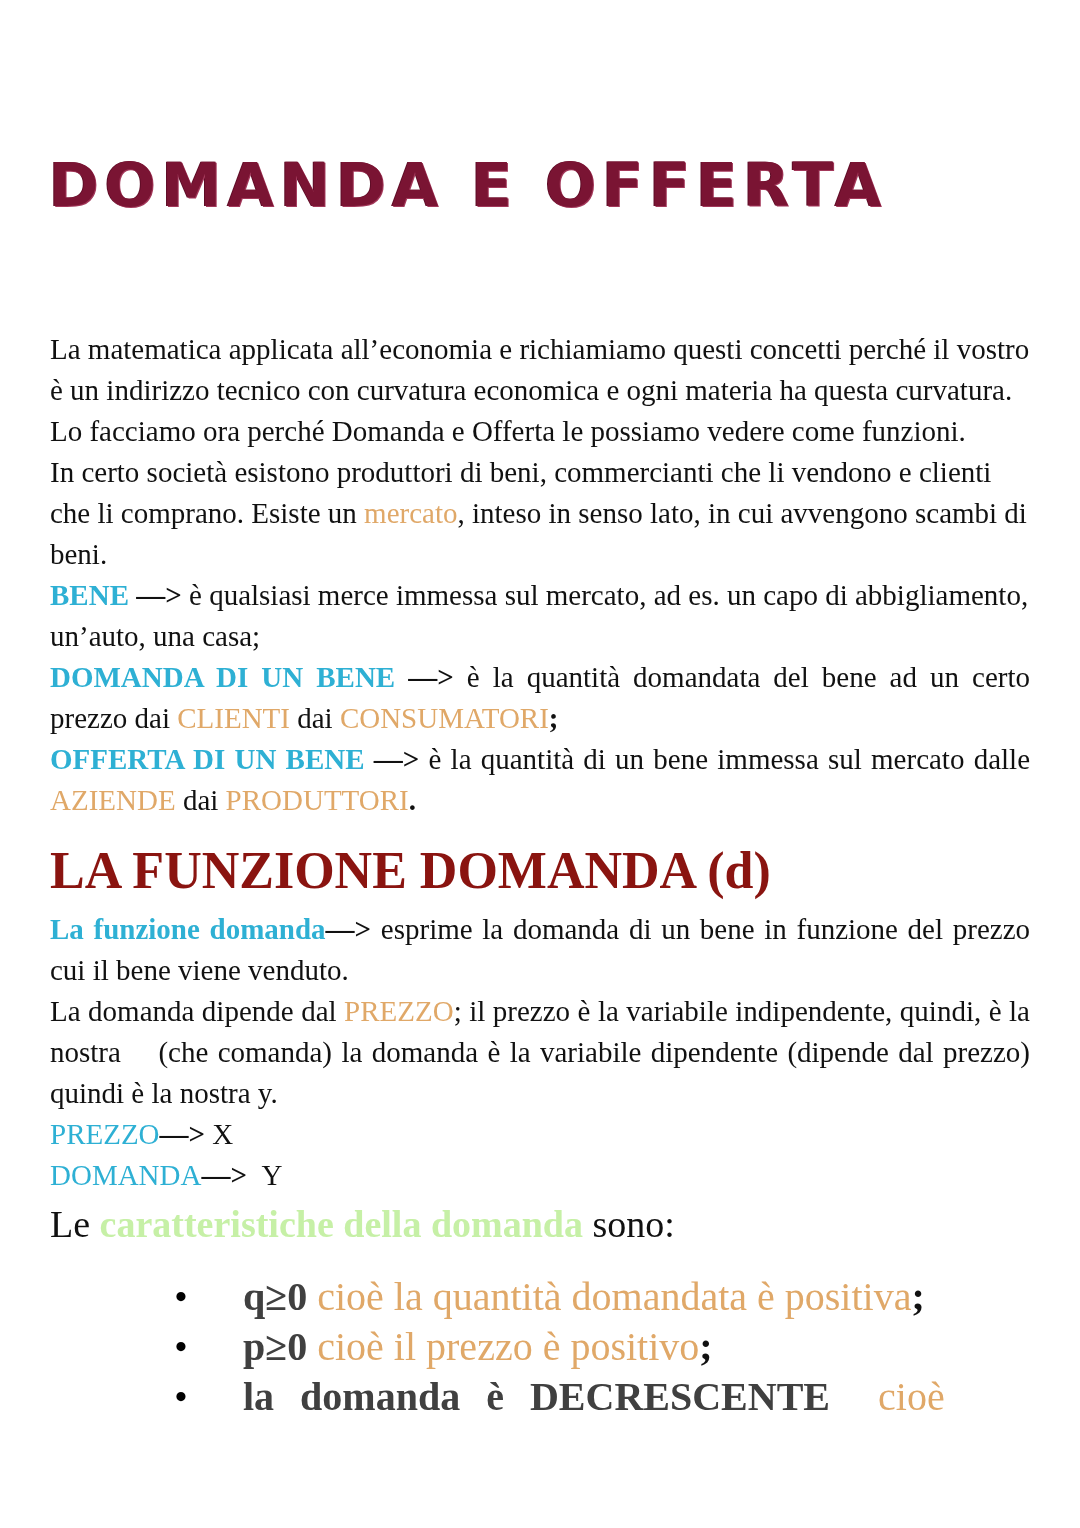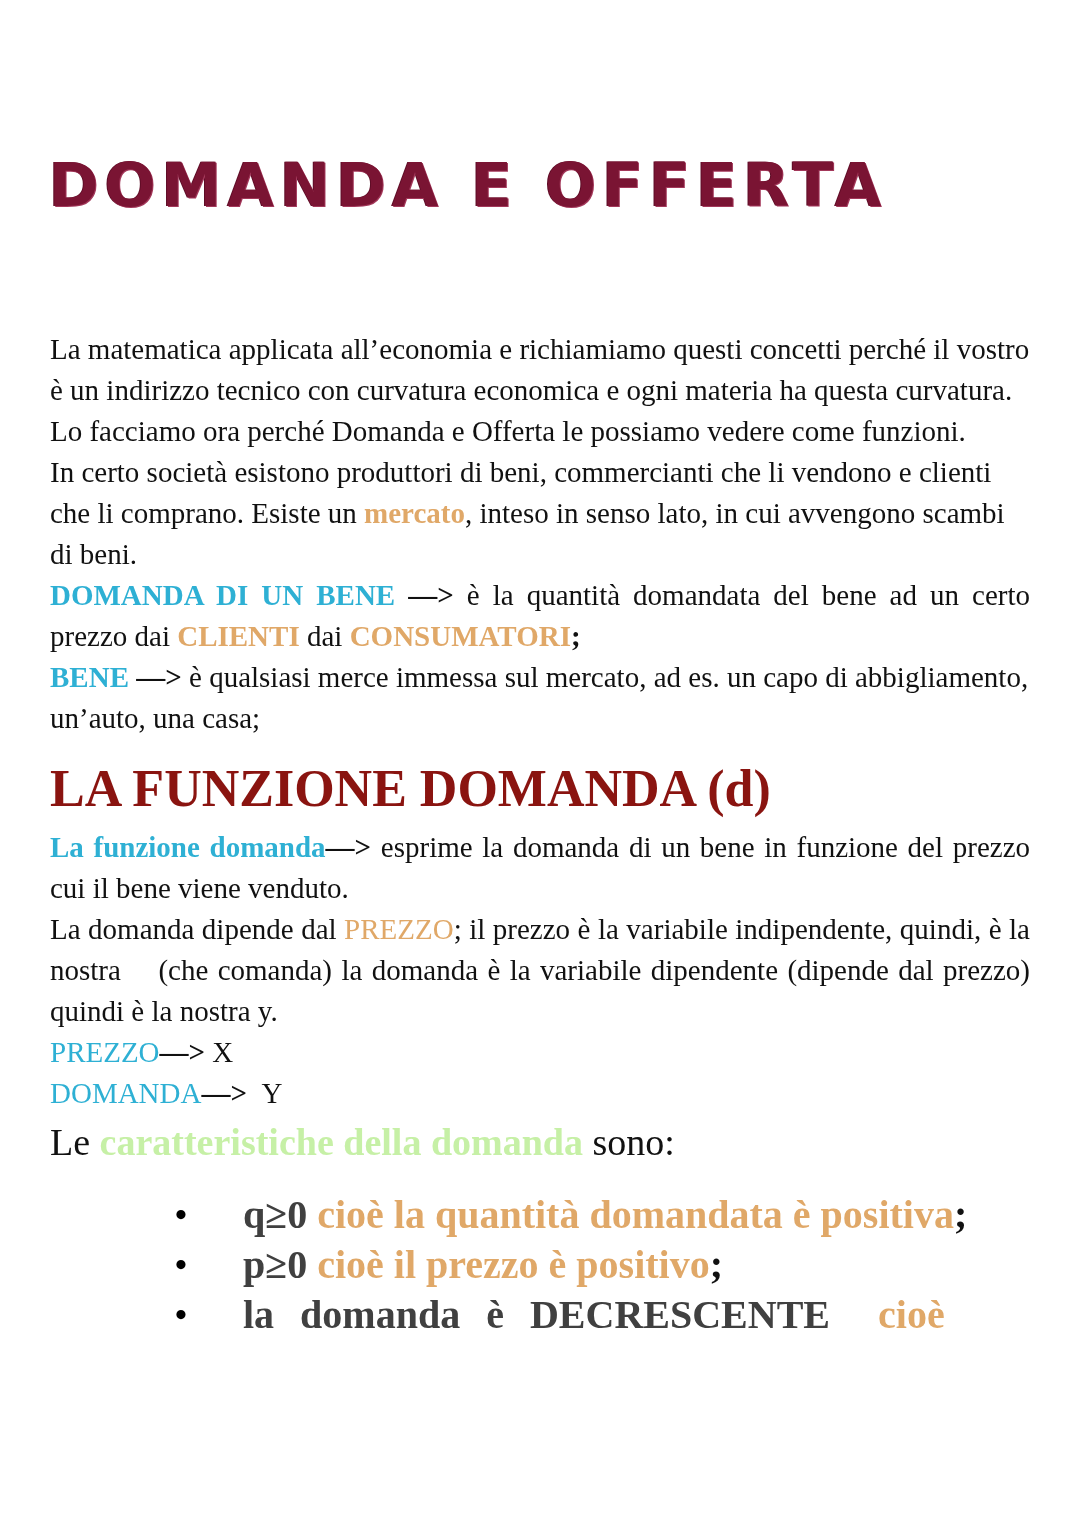--- a/index.html
+++ b/index.html
@@ -16,21 +16,21 @@
   }
   .content {
     position: absolute; left: 50px; top: 329px; width: 980px;
   }
   .p {
     font-size: 29px; line-height: 41px; margin: 0;
   }
   .justify { text-align: justify; text-align-last: left; }
   .cyan { color: #2eb0d4; }
   .cyanb { color: #2eb0d4; font-weight: bold; }
-  .tan { color: #e0a868; font-weight: bold; }
+  .tan { color: #e0a868; font-weight: normal; }
   .tann { color: #e0a868; }
   .arrow { font-weight: bold; }
   .heading {
     font-size: 52px; font-weight: bold; color: #8a1410; line-height: 60px;
     margin: 20px 0 8px 0;
   }
   .le-line { font-size: 38px; line-height: 52px; margin-top: 2px; }
   .green { color: #c6f0a6; font-weight: bold; }
   .bullets {
     list-style: none; margin: 22px 0 0 0; padding: 0 0 0 125px;
@@ -48,24 +48,25 @@
 </head>
 <body>
 
 <div class="title">DOMANDA E OFFERTA</div>
 
 <div class="content">
   <p class="p">La matematica applicata all’economia e richiamiamo questi concetti perché il vostro è un indirizzo tecnico con curvatura economica e ogni materia ha questa curvatura. Lo facciamo ora perché Domanda e Offerta le possiamo vedere come funzioni.</p>
 
   <p class="p"><span>In certo società esistono produttori di beni, commercianti che li vendono e clienti che li comprano. Esiste un </span><span class="tan">mercato</span><span>, inteso in senso lato, in cui avvengono scambi di beni.</span></p>
 
+  <p class="p"><span class="cyanb">BENE</span><span class="arrow"> —&gt; </span><span>è qualsiasi merce immessa sul mercato, ad es. un capo di abbigliamento, un’auto, una casa;</span></p>
+
   <p class="p justify"><span class="cyanb">DOMANDA DI UN BENE</span><span class="arrow"> —&gt; </span><span>è la quantità domandata del bene ad un certo prezzo dai </span><span class="tan">CLIENTI</span><span> dai </span><span class="tan">CONSUMATORI</span><span class="arrow">;</span></p>
 
-  <p class="p"><span class="cyanb">BENE</span><span class="arrow"> —&gt; </span><span>è qualsiasi merce immessa sul mercato, ad es. un capo di abbigliamento, un’auto, una casa;</span></p>
-
+  <p class="p justify"><span class="cyanb">OFFERTA DI UN BENE</span><span class="arrow"> —&gt; </span><span>è la quantità di un bene immessa sul mercato dalle </span><span class="tan">AZIENDE</span><span> dai </span><span class="tan">PRODUTTORI</span><span class="arrow">.</span></p>
 
   <h2 class="heading">LA FUNZIONE DOMANDA (d)</h2>
 
   <p class="p justify"><span class="cyanb">La funzione domanda</span><span class="arrow">—&gt; </span><span>esprime la domanda di un bene in funzione del prezzo cui il bene viene venduto.</span></p>
 
   <p class="p justify"><span>La domanda dipende dal </span><span class="tann">PREZZO</span><span style="white-space: pre-wrap;">; il prezzo è la variabile indipendente, quindi, è la nostra    (che comanda) la domanda è la variabile dipendente (dipende dal prezzo) quindi è la nostra y.</span></p>
 
   <p class="p"><span class="cyan">PREZZO</span><span class="arrow">—&gt; </span><span>X</span></p>
 
   <p class="p" style="white-space: pre;"><span class="cyan">DOMANDA</span><span class="arrow">—&gt;  </span><span>Y</span></p>

